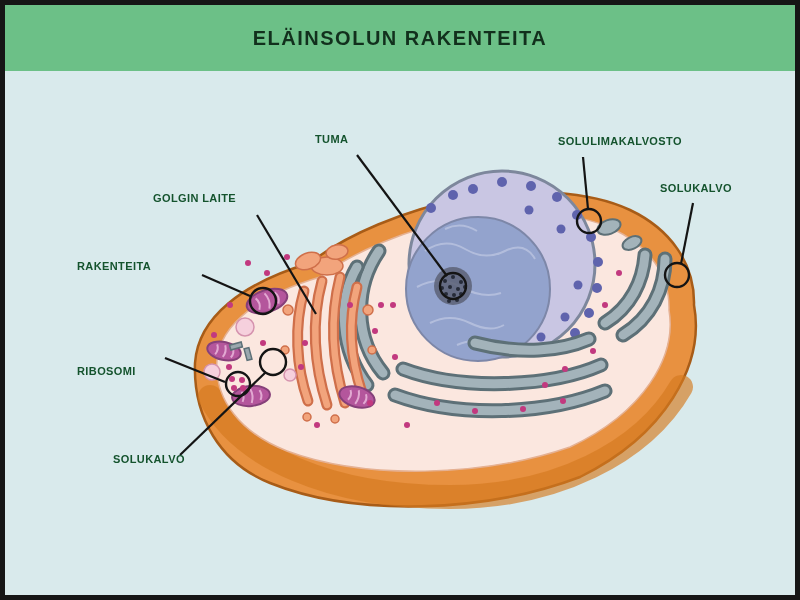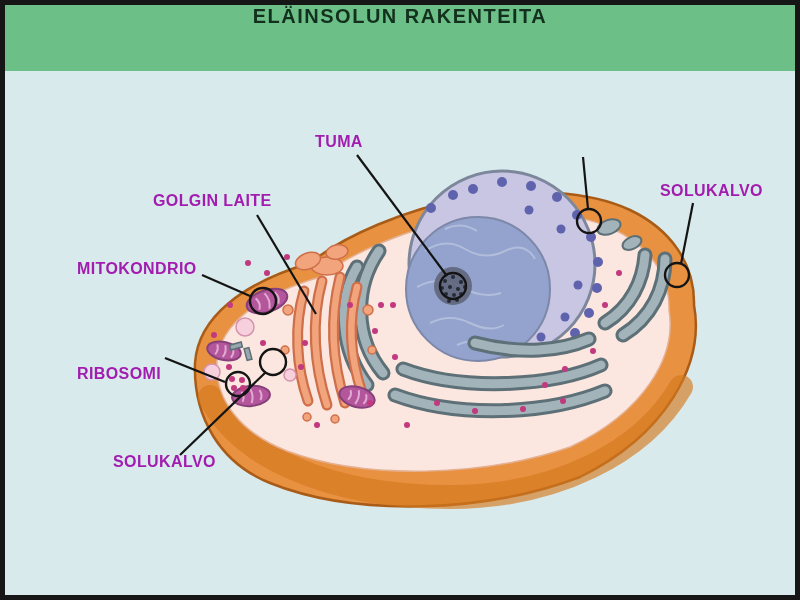--- a/index.html
+++ b/index.html
@@ -4,29 +4,29 @@
 <style>
   html,body{margin:0;padding:0;background:#9aa5a8;}
   .canvas{
     position:relative;width:800px;height:600px;box-sizing:border-box;
     border:5px solid #161616;background:var(--canvas-bg,#d9eaec);
     overflow:hidden;font-family:"Liberation Sans",sans-serif;
   }
   .header{
     position:absolute;left:0;top:0;right:0;height:66px;
     background:var(--header-bg,#6cc087);
-    display:flex;align-items:flex-start;justify-content:center;
+    display:flex;align-items:center;justify-content:center;
   }
   .title{
     font-weight:bold;font-size:20px;letter-spacing:1.5px;
     color:var(--title-color,#12301d);
   }
   .lbl{
-    position:absolute;font-weight:bold;font-size:16px;letter-spacing:.4px;
-    color:#a21caf;white-space:nowrap;
+    position:absolute;font-weight:bold;font-size:11px;letter-spacing:.4px;
+    color:#14532d;white-space:nowrap;
   }
   svg.diagram{position:absolute;left:0;top:0;}
   .rb{fill:var(--ribosome,#c2397f);}
   .pore{fill:var(--nuclear-pore,#5f63ad);}
   .er-d{stroke:var(--er-edge,#5d7077);stroke-width:15;fill:none;stroke-linecap:round;}
   .er-l{stroke:var(--er-fill,#a3b3ba);stroke-width:9;fill:none;stroke-linecap:round;}
   .go-d{stroke:var(--golgi-edge,#cf6f4a);stroke-width:11;fill:none;stroke-linecap:round;}
   .go-l{stroke:var(--golgi-fill,#f2a47c);stroke-width:6.5;fill:none;stroke-linecap:round;}
   .mi{fill:var(--mito-fill,#b4569c);stroke:var(--mito-edge,#86407a);stroke-width:2;}
   .mi-c{stroke:var(--mito-cristae,#e2a9d2);stroke-width:2;fill:none;}
@@ -226,19 +226,20 @@
 
     <circle class="mk" cx="448" cy="281" r="13"></circle>
     <circle class="mk" cx="584" cy="216" r="12"></circle>
     <circle class="mk" cx="672" cy="270" r="12"></circle>
     <circle class="mk" cx="258" cy="296" r="13"></circle>
     <circle class="mk" cx="233" cy="379" r="12"></circle>
     <circle class="mk" cx="268" cy="357" r="13"></circle>
   </svg>
 
   <div class="lbl" style="left:310px;top:128px">TUMA</div>
+  <div class="lbl" style="left:553px;top:130px">SOLULIMAKALVOSTO</div>
   <div class="lbl" style="left:655px;top:177px">SOLUKALVO</div>
   <div class="lbl" style="left:148px;top:187px">GOLGIN LAITE</div>
-  <div class="lbl" style="left:72px;top:255px">MITOKONDRIO</div>
+  <div class="lbl" style="left:72px;top:255px">RAKENTEITA</div>
   <div class="lbl" style="left:72px;top:360px">RIBOSOMI</div>
   <div class="lbl" style="left:108px;top:448px">SOLUKALVO</div>
 
 </div>
 
 </body></html>

